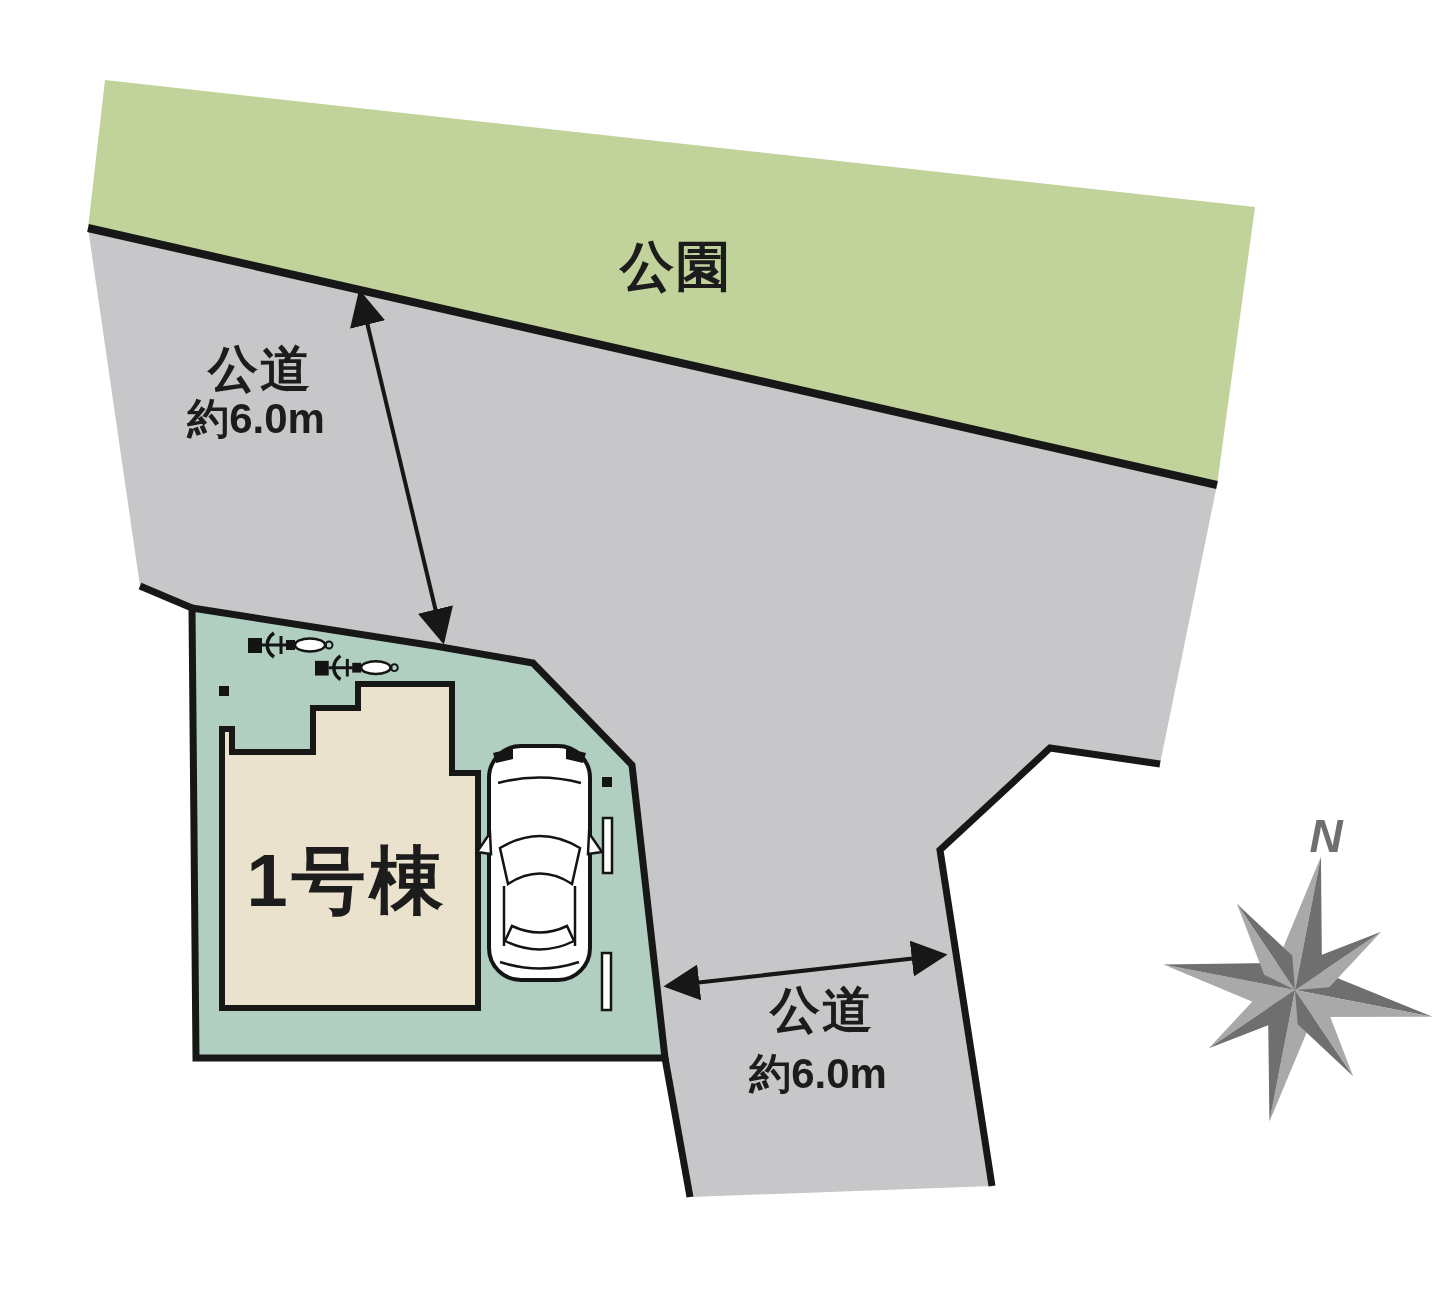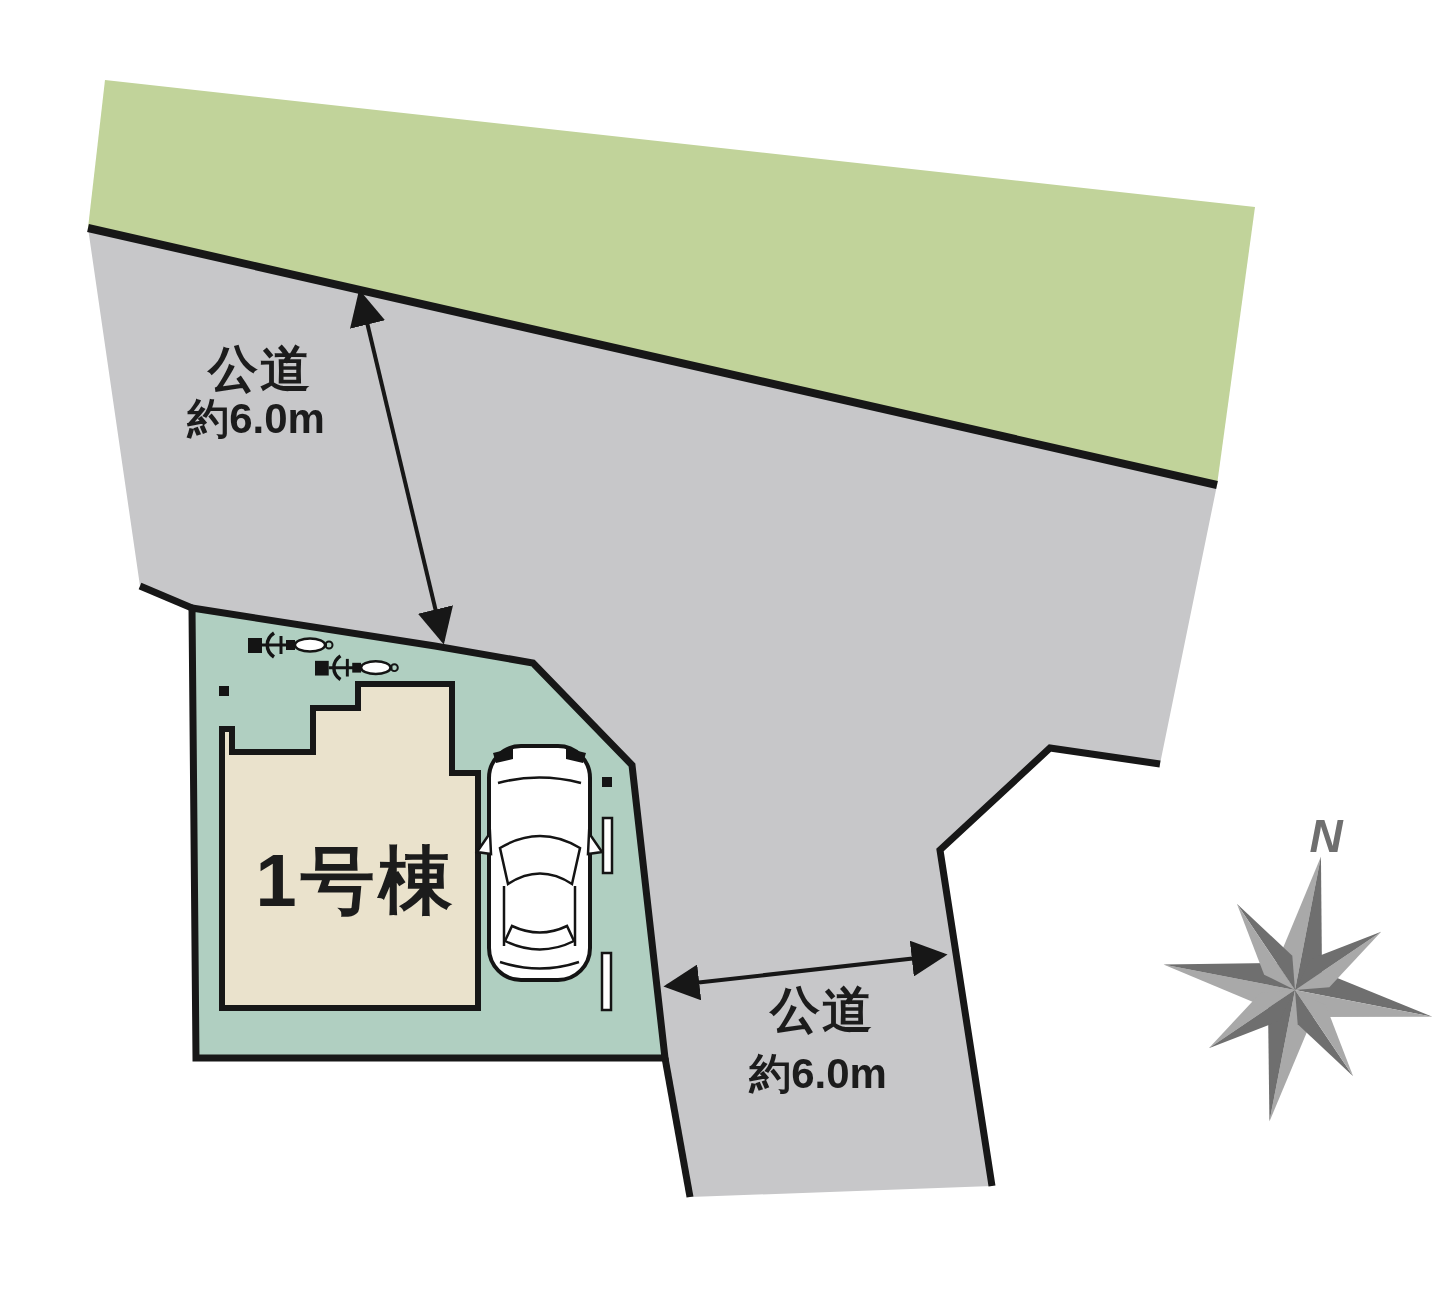--- a/index.html
+++ b/index.html
@@ -114,23 +114,24 @@
       <polygon points="0,0 73.5,73.5 33.2,9.2" fill="#a9a9a9"></polygon>
 
       <polygon points="0,0 -73.5,73.5 -33.2,9.2" fill="#a9a9a9"></polygon>
       <polygon points="0,0 -73.5,73.5 -9.2,33.2" fill="#6f6f6f"></polygon>
 
       <polygon points="0,0 -73.5,-73.5 -9.2,-33.2" fill="#6f6f6f"></polygon>
       <polygon points="0,0 -73.5,-73.5 -33.2,-9.2" fill="#a9a9a9"></polygon>
     </g>
   </svg>
 
+  <div class="label park-label" style="left:676px;top:267px;">公園</div>
 
   <div class="label road-name" style="left:260px;top:369px;">公道</div>
   <div class="label road-width" style="left:256px;top:419px;">約6.0m</div>
 
   <div class="label road-name" style="left:822px;top:1010px;">公道</div>
   <div class="label road-width" style="left:818px;top:1074px;">約6.0m</div>
 
-  <div class="label building-label" style="left:347px;top:882px;margin-left:9px;">1号棟</div>
+  <div class="label building-label" style="left:347px;top:882px;">1号棟</div>
 
   <div class="label north-label" style="left:1327px;top:836px;">N</div>
 </div>
 
 </body></html>

